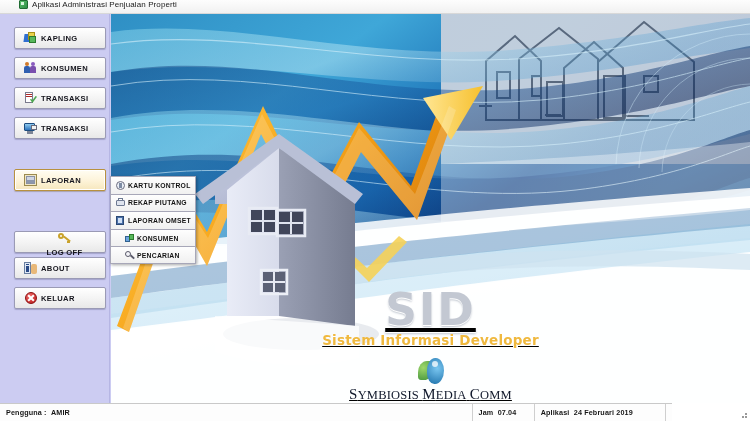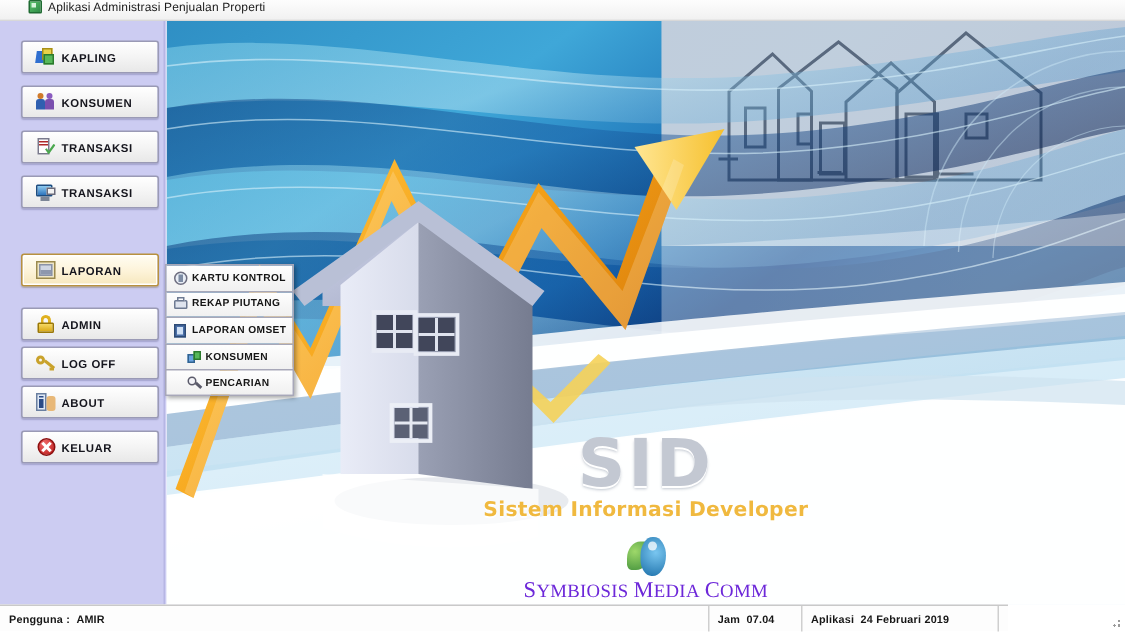--- a/index.html
+++ b/index.html
@@ -183,21 +183,21 @@
     position:absolute;left:9px;top:0;width:17px;height:26px;
     background:radial-gradient(circle at 60% 40%,#79c6f0,#1a6ea8);
     border-radius:50% 50% 55% 45%;
   }
   #smc-logo .dot{
     position:absolute;left:14px;top:3px;width:6px;height:6px;border-radius:50%;
     background:#fff;opacity:.75;
   }
   #smc-name{
     font-family:"Liberation Serif", serif;
-    font-size:12.5px; color:#6d28d9; letter-spacing:.2px;
+    font-size:12.5px; color:#0f172a; letter-spacing:.2px;
   }
   #smc-name span.big{ font-size:15px; }
   #smc-sub{
     font-size:3.6px; letter-spacing:1.1px; color:#6a6a6a; margin-top:1px;
     font-family:"Liberation Sans", sans-serif;
   }
 
   
   #statusbar{
     position:absolute; left:0; top:403px; width:672px; height:18px;
@@ -418,29 +418,22 @@
 
     <div class="btn active" style="top:155px;">
       <span class="ico ico-laporan">
           <i></i>
           <i></i>
           <i></i>
         </span>
       <span class="lbl">LAPORAN</span>
     </div>
 
-    <div class="btn" style="top:191px;">
-      <span class="ico ico-admin">
-          <i></i>
-          <i></i>
-        </span>
-      <span class="lbl">ADMIN</span>
-    </div>
-
-    <div class="btn" style="top:217px;">
+
+    <div class="btn" style="top:217px;flex-direction:column;">
       <span class="ico ico-logoff">
           <i></i>
           <i></i>
           <i></i>
         </span>
       <span class="lbl">LOG OFF</span>
     </div>
 
     <div class="btn" style="top:243px;">
       <span class="ico ico-about">
@@ -493,21 +486,21 @@
     </div>
     <div class="mi indent">
       <span class="mico mico-cari">
           <i></i>
           <i></i>
         </span>
       <span class="mlbl">PENCARIAN</span>
     </div>
   </div>
 
-  <div id="brand" style="left:111px;">
+  <div id="brand" style="left:111px;text-decoration:underline;">
     <div id="sid">SID</div>
     <div id="tagline">Sistem Informasi Developer</div>
     <div id="smc-wrap">
       <div id="smc-logo">
         <span class="leaf"></span>
           <span class="swoosh"></span>
           <span class="dot"></span>
       </div>
       <div id="smc-name"><span class="big">S</span><span>YMBIOSIS</span>&nbsp;<span class="big">M</span><span>EDIA</span>&nbsp;<span class="big">C</span><span>OMM</span></div>
       <div id="smc-sub">ONLINE BUSINESS &amp; SEO CONSULTANT</div>

